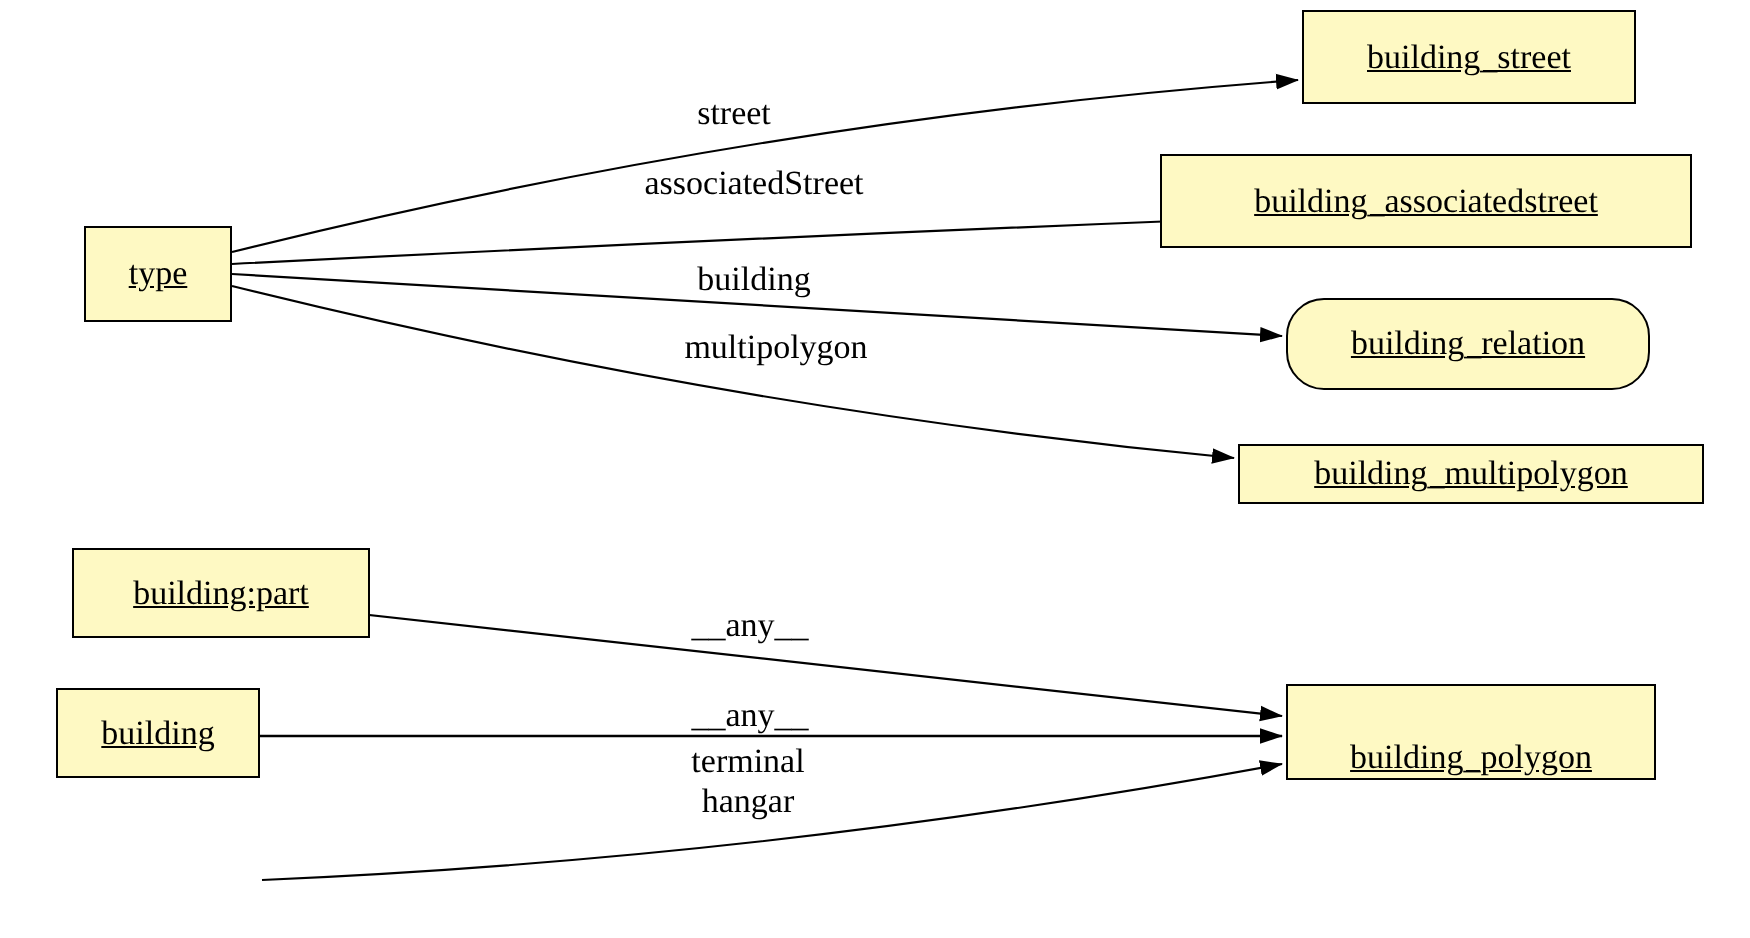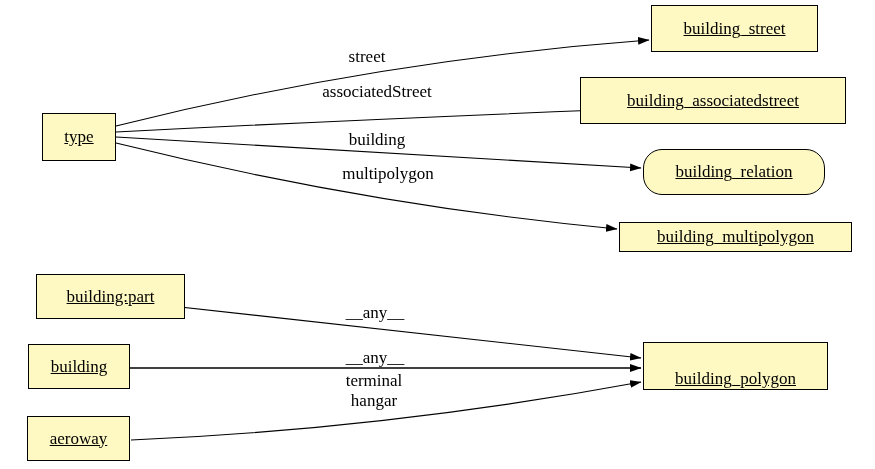--- a/index.html
+++ b/index.html
@@ -92,23 +92,20 @@
   </div>
 
   <div class="node" style="left:4px; top:274px; width:149px; height:45px;margin-left:32px;">
     <span>building:part</span>
   </div>
 
   <div class="node" style="left:28px; top:344px; width:102px; height:45px;">
     <span>building</span>
   </div>
 
-  <div class="node" style="left:27px; top:416px; width:103px; height:45px;">
-    <span>aeroway</span>
-  </div>
 
   <div class="node" style="left:643px; top:342px; width:185px; height:48px;align-items:flex-end;">
     <span>building_polygon</span>
   </div>
 
   <div class="edge-label" style="left:367px; top:57px;text-align:center;">street</div>
 
   <div class="edge-label" style="left:377px; top:92px;">associatedStreet</div>
 
   <div class="edge-label" style="left:377px; top:140px;">building</div>

